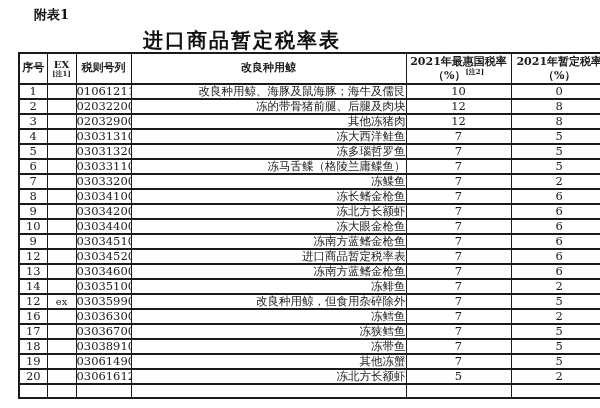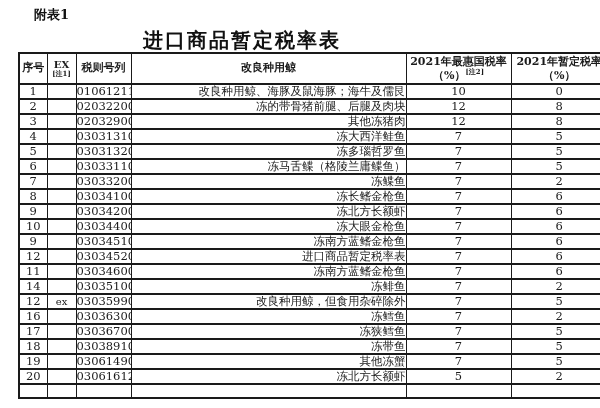--- a/index.html
+++ b/index.html
@@ -250,21 +250,21 @@
   <tr>
     <td class="c-seq">12</td>
     <td class="c-ex"></td>
     <td class="c-code">03034520</td>
     <td class="c-name">进口商品暂定税率表</td>
     <td class="c-mfn">7</td>
     <td class="c-prov">6</td>
   </tr>
 
   <tr>
-    <td class="c-seq">11</td>
+    <td class="c-seq">13</td>
     <td class="c-ex"></td>
     <td class="c-code">03034600</td>
     <td class="c-name">冻南方蓝鳍金枪鱼</td>
     <td class="c-mfn">7</td>
     <td class="c-prov">6</td>
   </tr>
 
   <tr>
     <td class="c-seq">14</td>
     <td class="c-ex"></td>

